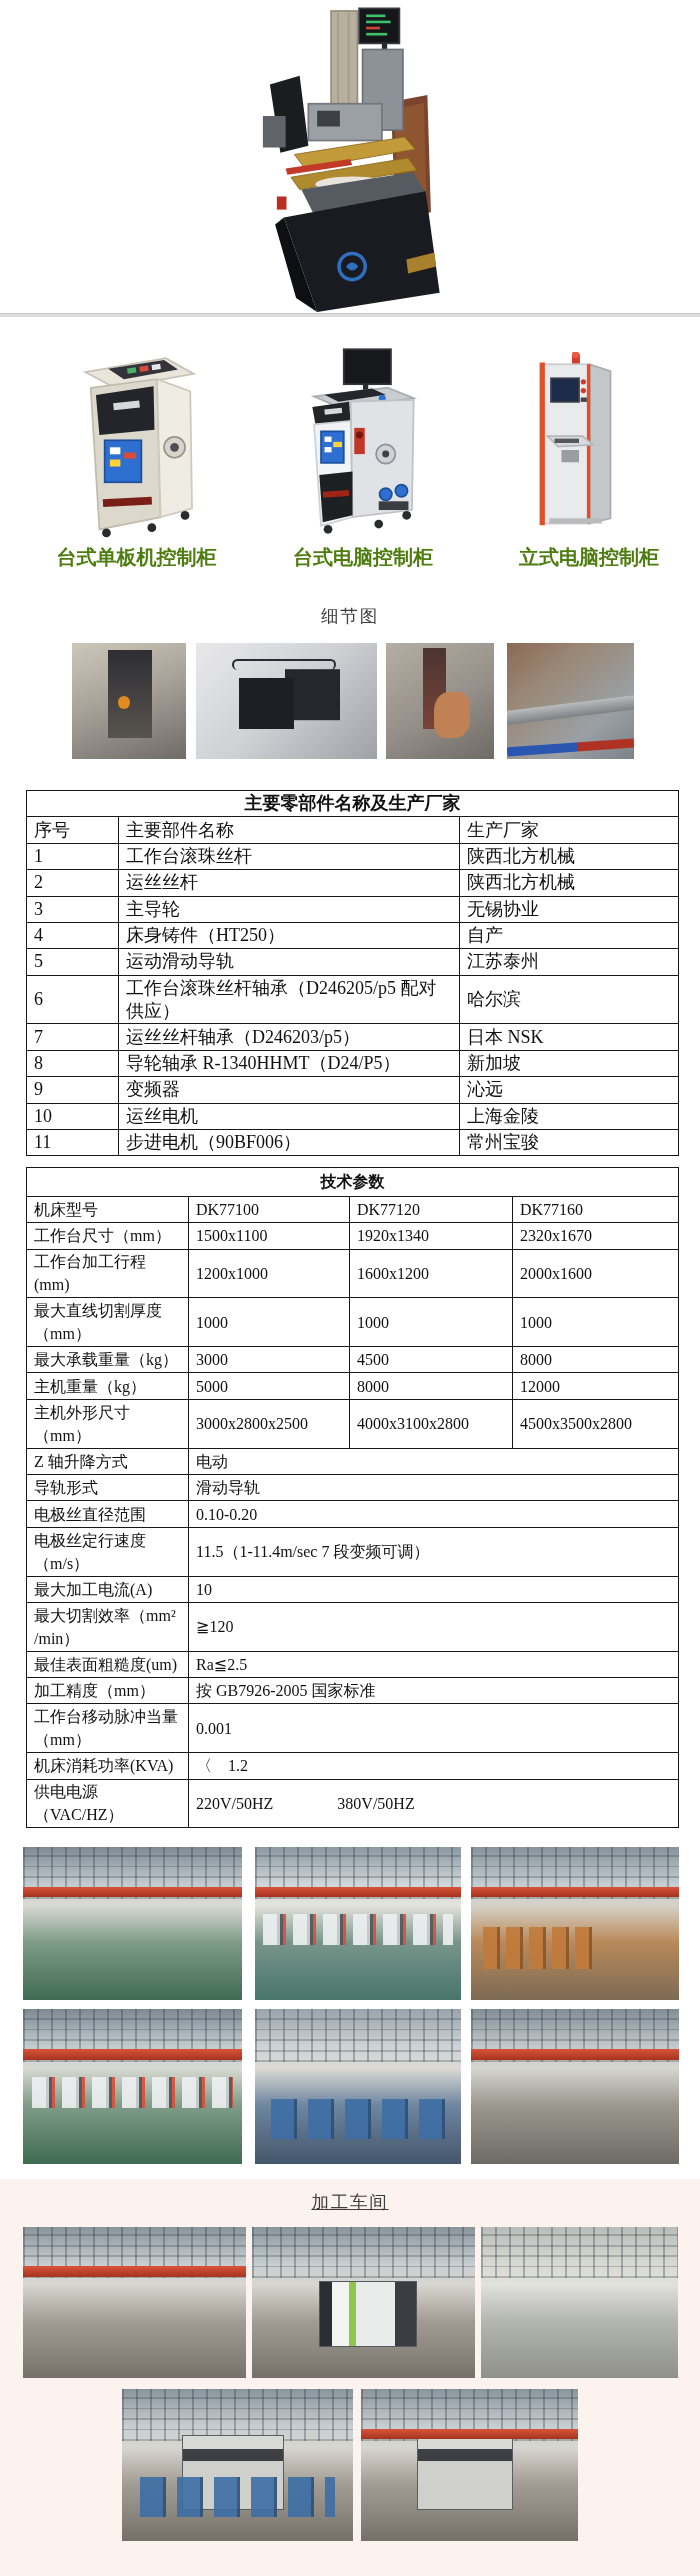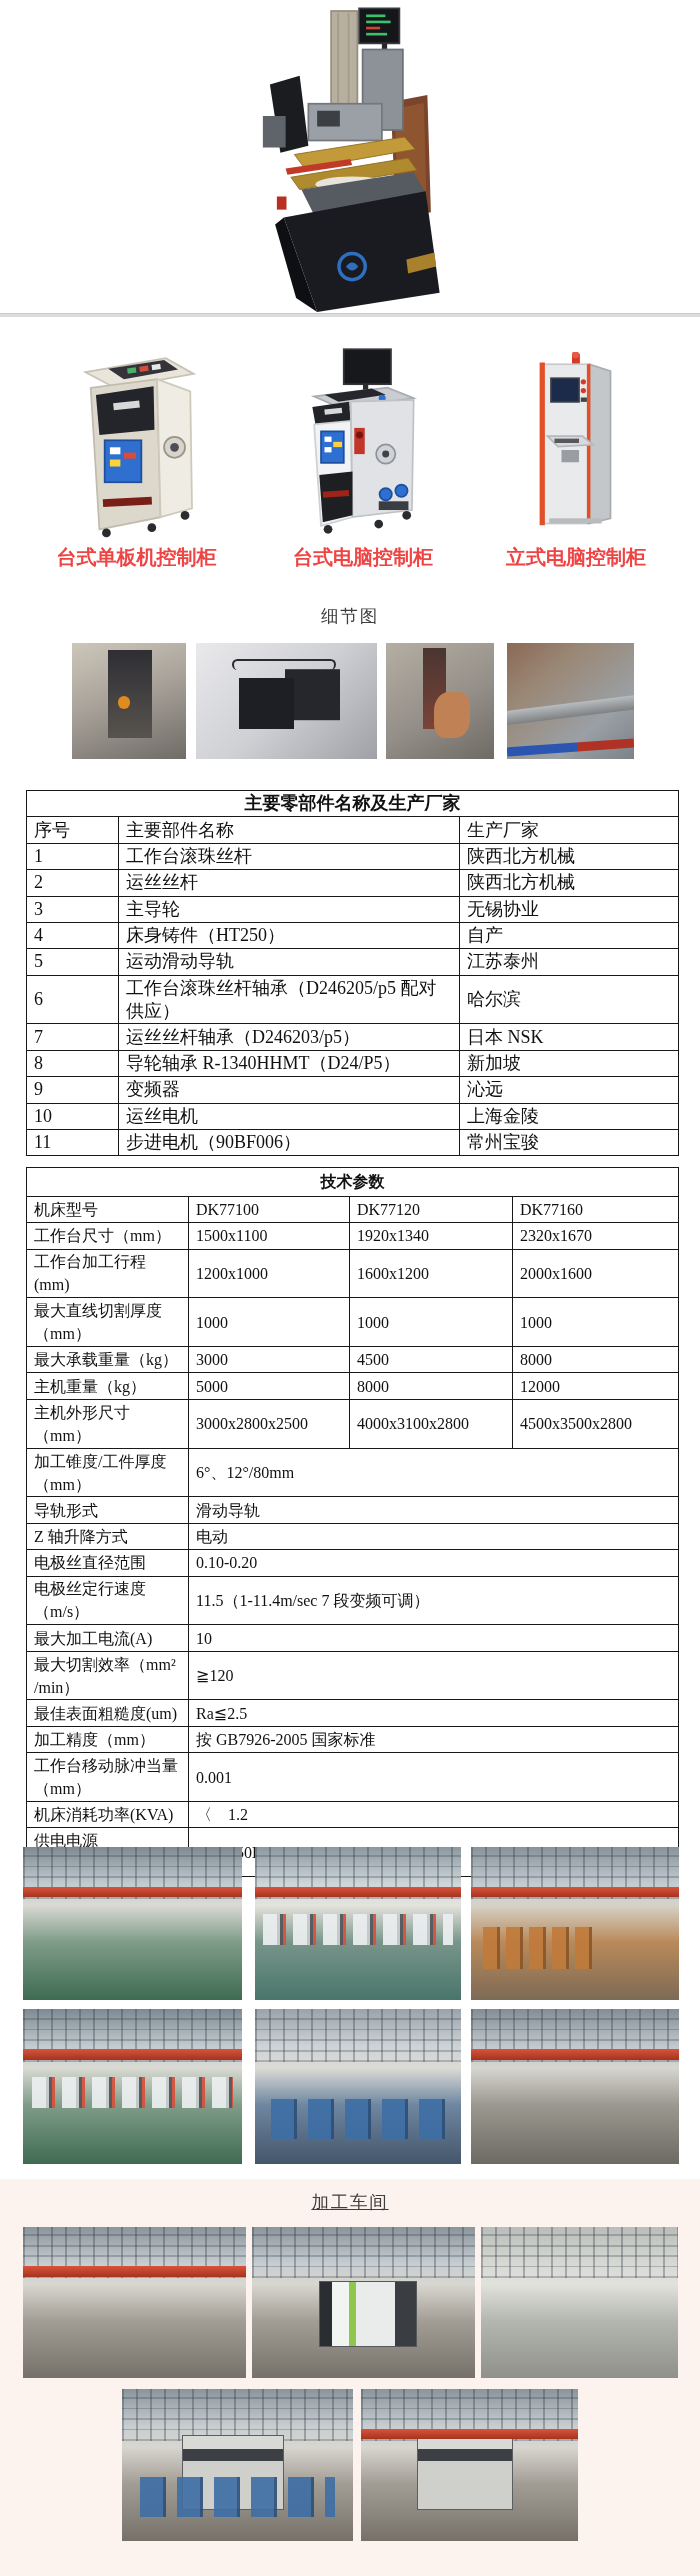--- a/index.html
+++ b/index.html
@@ -8,21 +8,21 @@
   .abs{position:absolute;}
 
   
   #divider{position:absolute;left:0;top:313px;width:700px;height:2.6px;background:#dcdcdc;border-top:0.9px solid #cccccc;}
 
   
   .sec-head{position:absolute;left:0;width:700px;text-align:center;font-size:17.5px;color:#3e3e3e;
             letter-spacing:1.8px;font-weight:500;}
 
   
-  .cab-label{position:absolute;width:210px;text-align:center;font-size:20px;font-weight:700;color:#ef4444;}
+  .cab-label{position:absolute;width:210px;text-align:center;font-size:20px;font-weight:700;color:#4d7c0f;}
 
   
   table.spec{position:absolute;left:26px;width:652px;border-collapse:collapse;table-layout:fixed;
              font-family:"Liberation Serif","DejaVu Serif",serif;color:#111;background:#fff;}
   table.spec,table.spec td,table.spec th{border:0.9px solid #181818;}
   table.spec{border:1.8px solid #181818;}
   table.spec td,table.spec th{padding:0.9px 7px;line-height:23px;white-space:pre-line;overflow:hidden;
                               text-align:left;font-weight:400;vertical-align:middle;}
   .t-title{text-align:center !important;font-weight:700 !important;font-size:16px;height:24.5px;}
   #parts-table td,#parts-table th{font-size:18px;height:23.6px;}
@@ -183,21 +183,21 @@
     <circle cx="69" cy="44" r="3" fill="#d23a2a"></circle>
     <rect x="66" y="52" width="7" height="5" fill="#444"></rect>
     <polygon points="28,96 68,96 80,106 40,108" fill="#d8dadd" stroke="#b4b7bb" stroke-width="2"></polygon>
     <rect x="36" y="99" width="28" height="5" fill="#55575c"></rect>
     <rect x="44" y="112" width="20" height="14" fill="#9a9da2"></rect>
     <rect x="30" y="190" width="60" height="6" fill="#b9bcbf"></rect>
   </svg>
 
   <div class="cab-label" style="left:31.5px;top:544px;">台式单板机控制柜</div>
   <div class="cab-label" style="left:258px;top:544px;">台式电脑控制柜</div>
-  <div class="cab-label" style="left:471px;top:544px;text-align:center;">立式电脑控制柜</div>
+  <div class="cab-label" style="left:484px;top:544px;text-align:center;">立式电脑控制柜</div>
 
   <div class="sec-head" style="top:604px;">细节图</div>
   <div class="dphoto d1" style="left:72px;width:114px;"></div>
   <div class="dphoto d2" style="left:196px;width:181px;"></div>
   <div class="dphoto d3" style="left:386px;width:108px;"></div>
   <div class="dphoto d4" style="left:507px;width:127px;"></div>
 
   <table class="spec" id="parts-table" style="top:790px;">
     <colgroup>
         <col style="width:92px;">
@@ -324,31 +324,26 @@
           <td>8000</td>
           <td>12000</td>
         </tr>
         <tr>
           <td>主机外形尺寸（mm）</td>
           <td>3000x2800x2500</td>
           <td>4000x3100x2800</td>
           <td>4500x3500x2800</td>
         </tr>
         <tr>
-          <td>加工锥度/工件厚度
-（mm）</td>
-          <td colspan="3">6°、12°/80mm</td>
+          <td>Z 轴升降方式</td>
+          <td colspan="3">电动</td>
         </tr>
         <tr>
           <td>导轨形式</td>
           <td colspan="3">滑动导轨</td>
-        </tr>
-        <tr>
-          <td>Z 轴升降方式</td>
-          <td colspan="3">电动</td>
         </tr>
         <tr>
           <td>电极丝直径范围</td>
           <td colspan="3">0.10-0.20</td>
         </tr>
         <tr>
           <td>电极丝定行速度
 （m/s）</td>
           <td colspan="3">11.5（1-11.4m/sec 7 段变频可调）</td>
         </tr>

